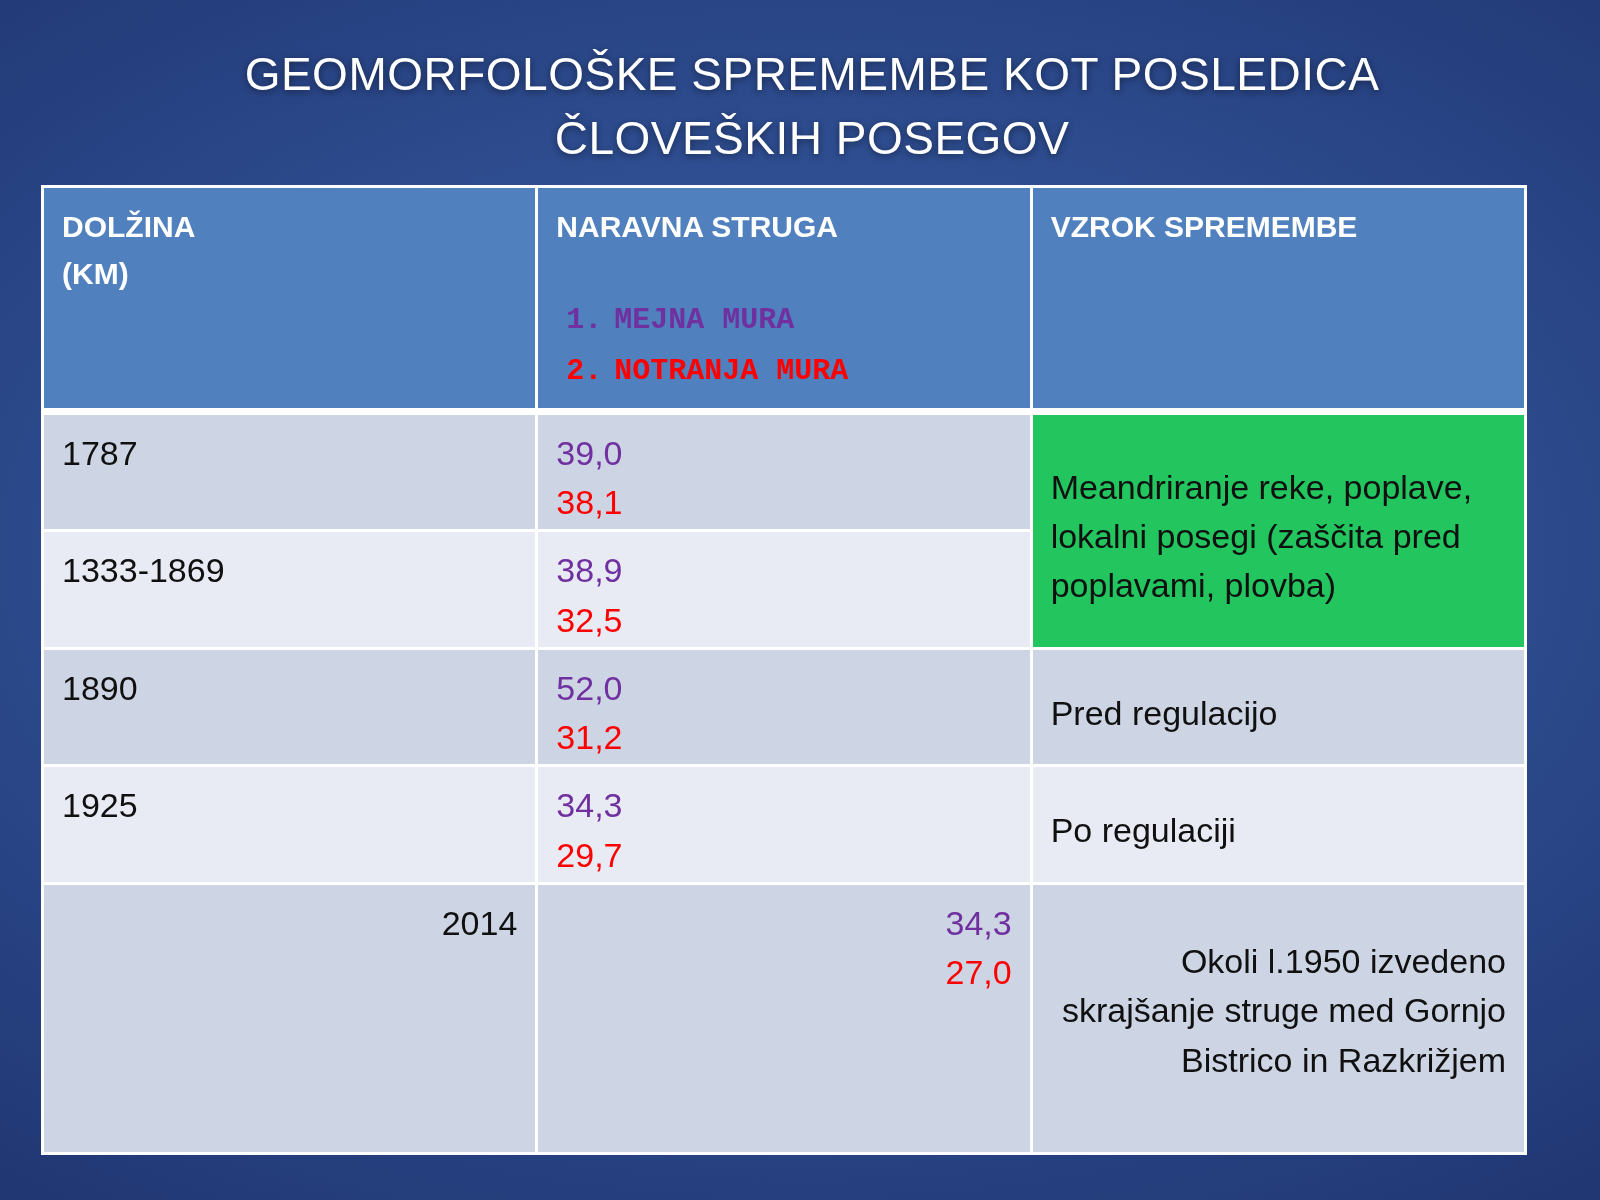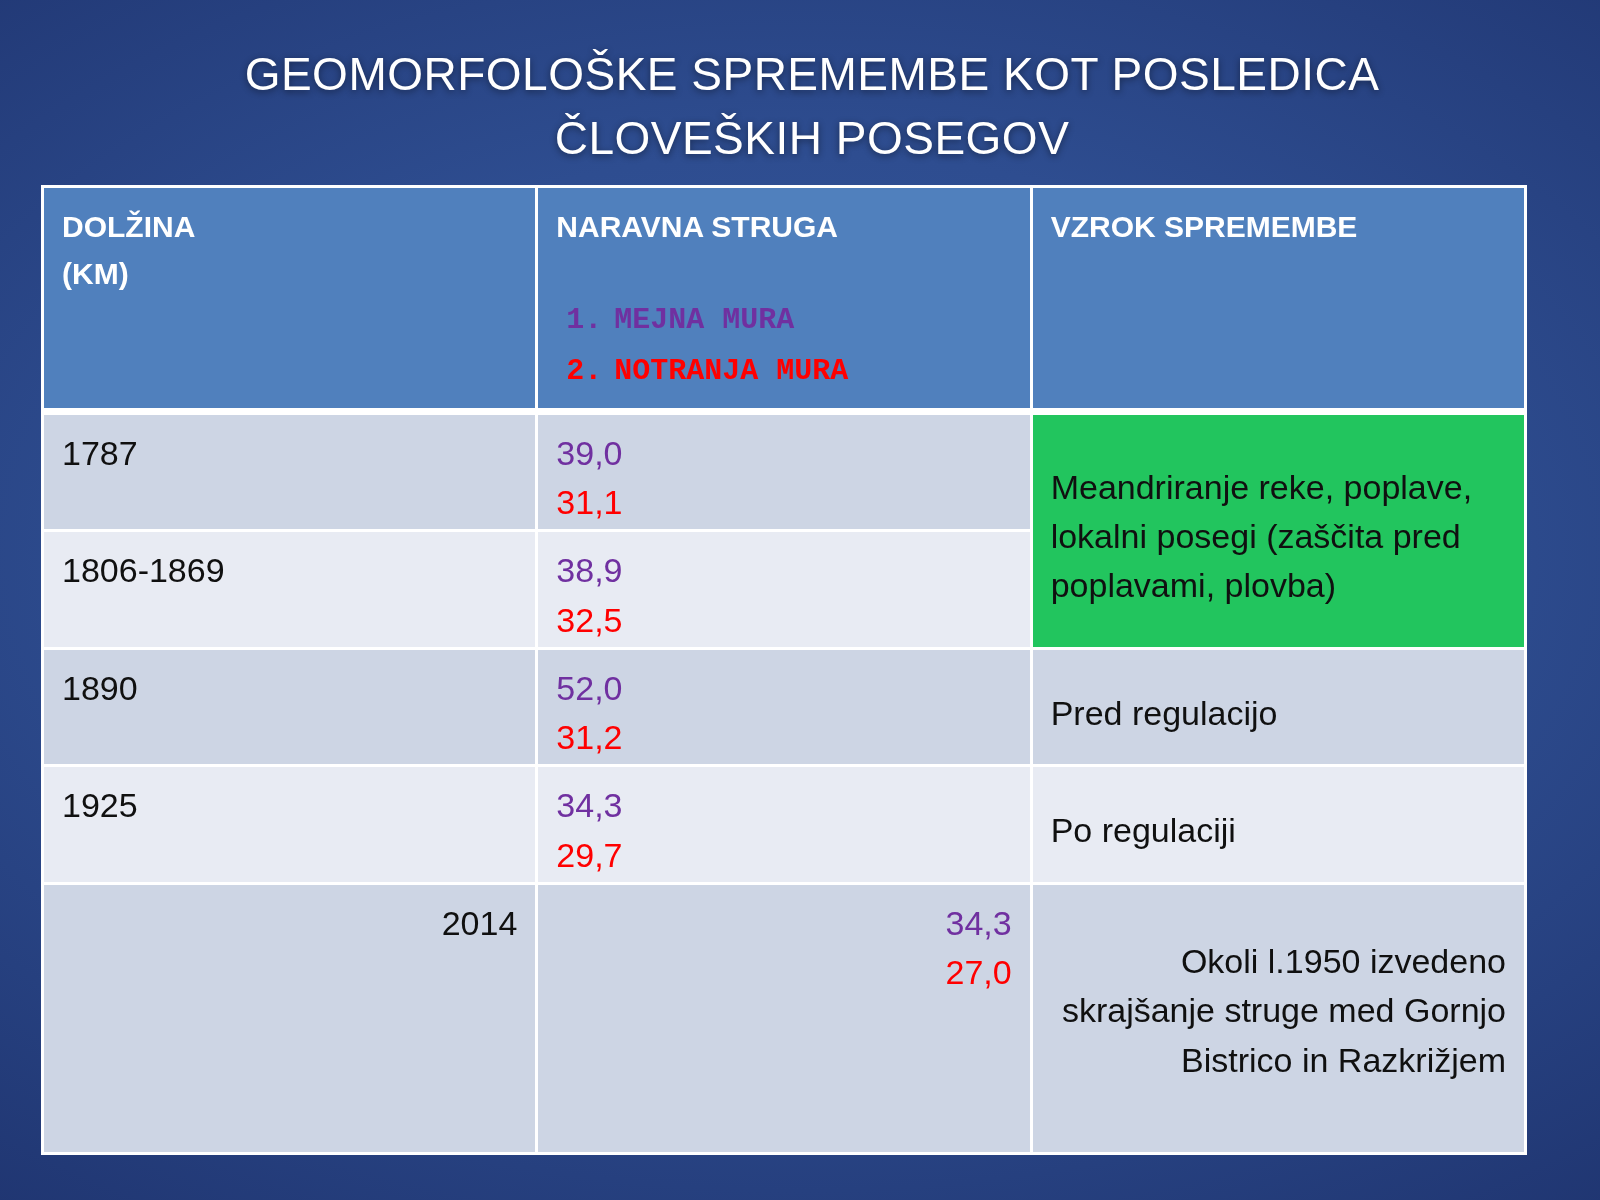--- a/index.html
+++ b/index.html
@@ -130,26 +130,26 @@
         <th>
           <div>VZROK SPREMEMBE</div>
         </th>
       </tr>
     </thead>
     <tbody>
       <tr class="band-dark r1">
         <td>1787</td>
         <td>
           <div class="purple">39,0</div>
-          <div class="red">31,1</div>
+          <div class="red">38,1</div>
         </td>
         <td class="cause mid cell-dark" rowspan="2">Meandriranje reke, poplave, lokalni posegi (zaščita pred poplavami, plovba)</td>
       </tr>
       <tr class="band-light r2">
-        <td>1806-1869</td>
+        <td>1333-1869</td>
         <td>
           <div class="purple">38,9</div>
           <div class="red">32,5</div>
         </td>
       </tr>
       <tr class="band-dark r3">
         <td>1890</td>
         <td>
           <div class="purple">52,0</div>
           <div class="red">31,2</div>

